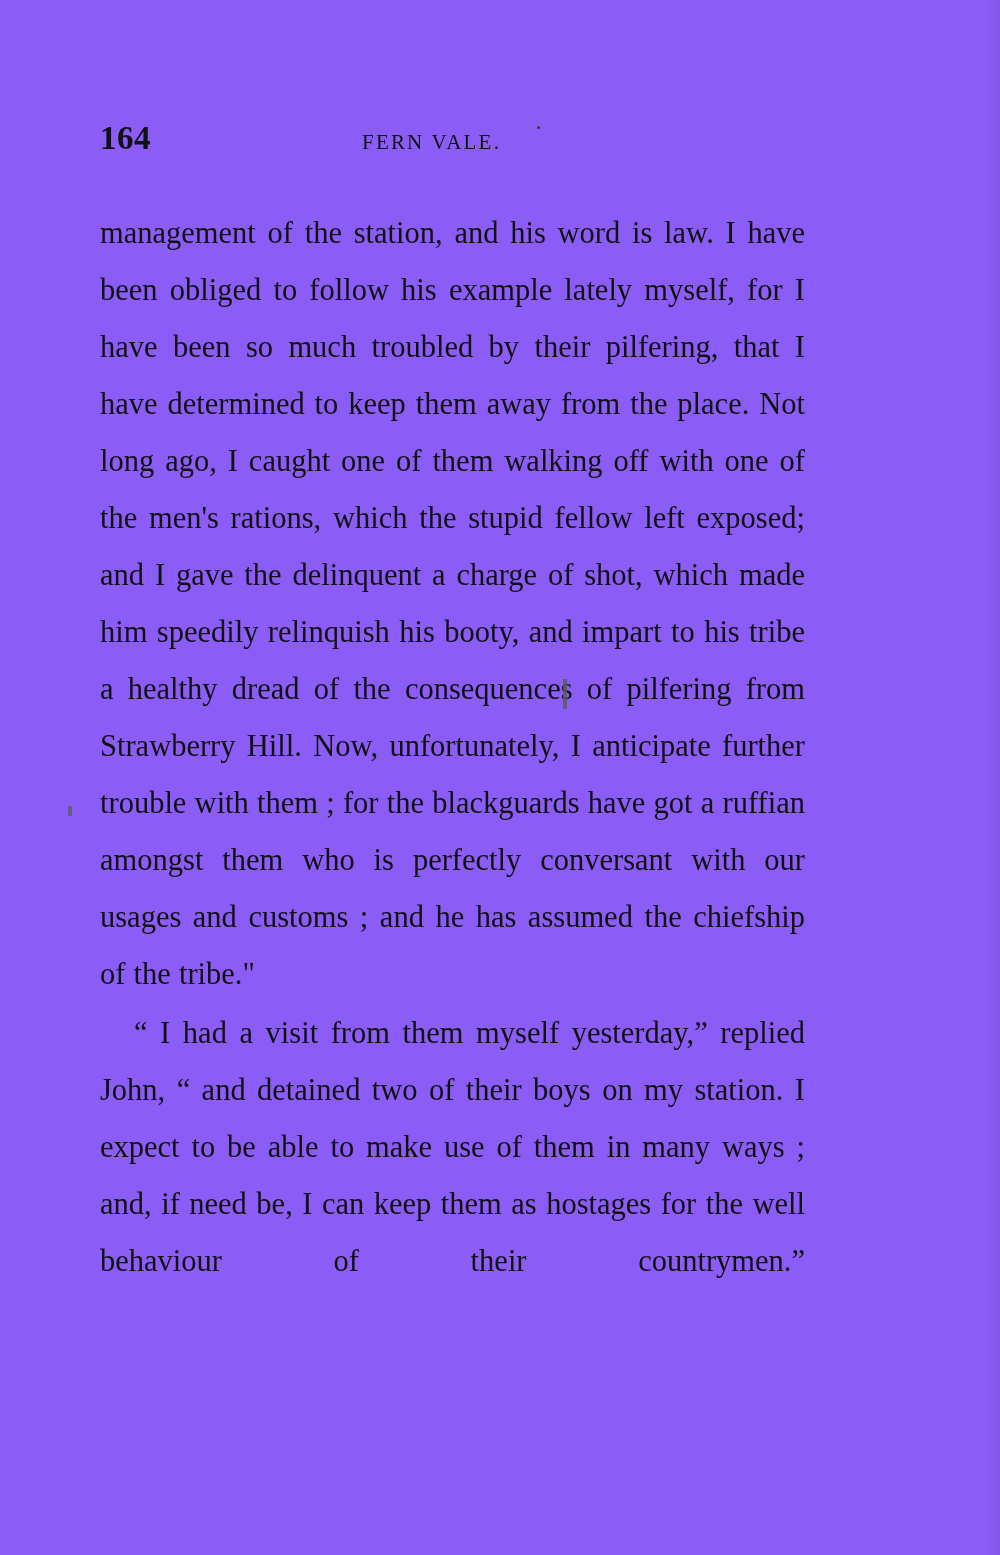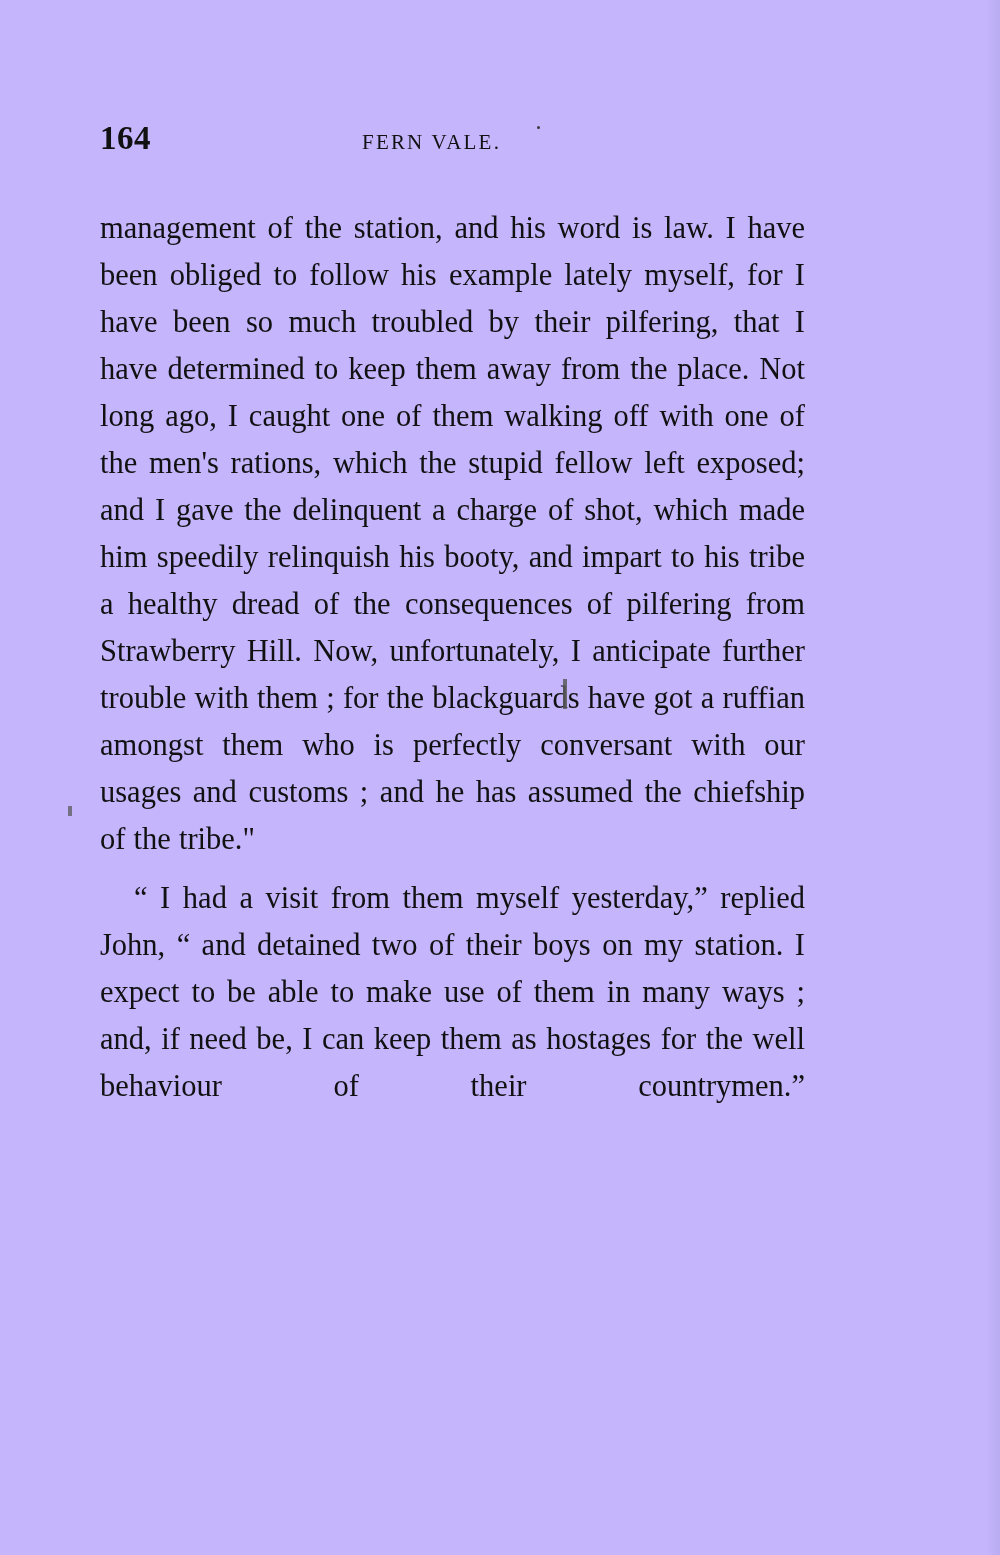--- a/index.html
+++ b/index.html
@@ -14,21 +14,21 @@
     color: #101010;
     position: relative;
     overflow: hidden;
   }
   .page {
     position: absolute;
     left: 0;
     top: 0;
     width: 1000px;
     height: 1555px;
-    background: #c4b5fd;
+    background: #8b5cf6;
   }
   .page-header {
     position: absolute;
     left: 100px;
     top: 120px;
     width: 700px;
     height: 44px;
   }
   .folio {
     position: absolute;
@@ -59,32 +59,32 @@
   }
   .body-text {
     position: absolute;
     left: 100px;
     top: 205px;
     width: 705px;
   }
   .para {
     margin: 0;
     font-size: 30.5px;
-    line-height: 47px;
+    line-height: 57px;
     text-align: justify;
     text-justify: inter-word;
     color: #111;
     word-spacing: 0.5px;
   }
   .para.first {
     text-indent: 0;
   }
   .para.indent {
     text-indent: 34px;
-    margin-top: 12px;
+    margin-top: 2px;
   }
   .para:last-child::after {
     content: "";
     display: inline-block;
     width: 100%;
   }
   
   .speck {
     position: absolute;
     background: #5b5b5b;

